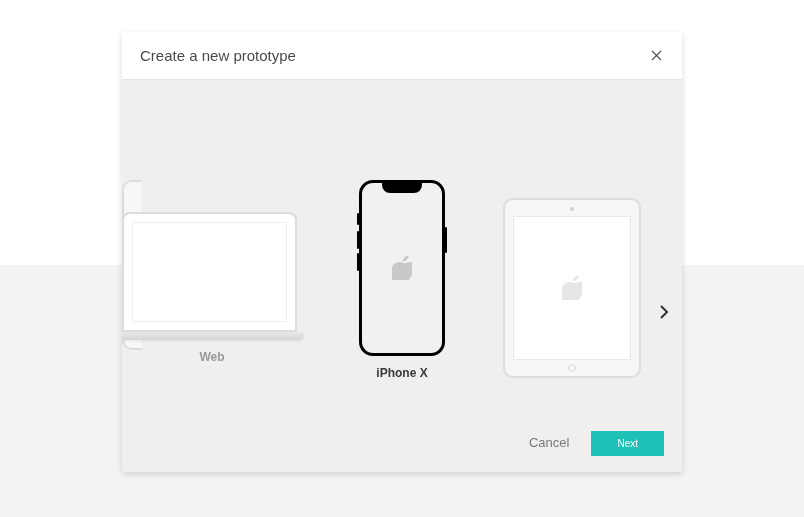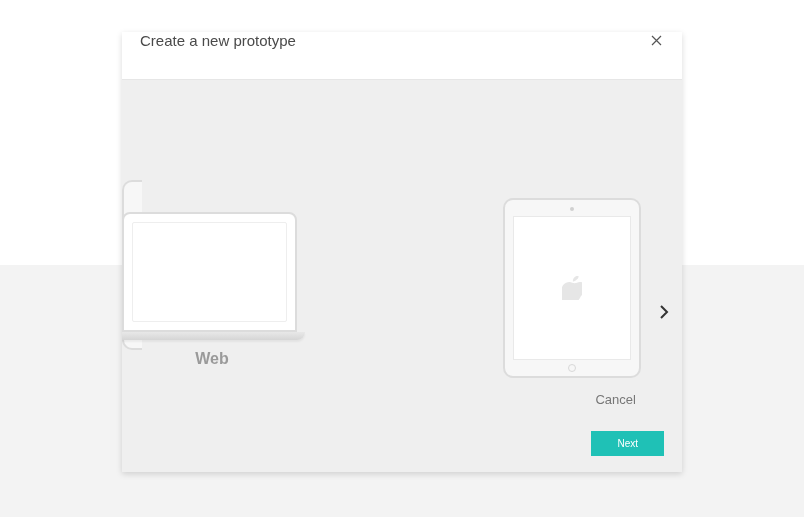--- a/index.html
+++ b/index.html
@@ -3,30 +3,30 @@
 <meta charset="utf-8">
 <style>
   * { box-sizing: border-box; margin: 0; padding: 0; }
   html, body { width: 804px; height: 517px; font-family: "Segoe UI", "Helvetica Neue", Arial, sans-serif; background: #fff; overflow: hidden; }
   .bg-split { position: absolute; left: 0; top: 265px; width: 804px; height: 252px; background: #f3f3f3; }
   .modal {
     position: absolute; left: 122px; top: 32px; width: 560px; height: 440px;
     background: #fff; box-shadow: 0 2px 6px rgba(0,0,0,0.15);
   }
   .modal-header {
-    height: 48px; padding: 0 18px; display: flex; justify-content: space-between;
+    height: 48px; padding: 0 18px; display: flex; align-items: center; justify-content: space-between;
     border-bottom: 1px solid #e6e6e6;
   }
   .modal-title { font-size: 15px; color: #4a4a4a; font-weight: 400; }
   .close-btn { width: 16px; height: 16px; color: #555; cursor: pointer; display:flex; align-items:center; justify-content:center; background:none; border:none; }
   .modal-body { position: relative; background: #efefef; height: 392px; }
   .section-title { position: absolute; left: 20px; top: 22px; font-size: 20px; color: #6b6b6b; font-weight: 400; }
   .carousel { position: absolute; left: 0; top: 100px; width: 560px; height: 230px; overflow: hidden; }
   .device-card { position: absolute; text-align: center; }
-  .device-card .label { font-size: 16px; color: #9a9a9a; margin-top: 10px; font-weight: 600; }
+  .device-card .label { font-size: 12px; color: #9a9a9a; margin-top: 10px; font-weight: 600; }
   .device-card.selected .label { color: #3a3a3a; }
 
   
   .card-web { left: 0; top: 32px; width: 180px; }
   .laptop-screen { width: 175px; height: 120px; border: 2px solid #dcdcdc; border-radius: 8px 8px 0 0; background: #fff; position: relative; }
   .laptop-screen::after { content:""; position:absolute; left:8px; top:8px; right:8px; bottom:8px; border:1px solid #eee; border-radius:2px; }
   .laptop-base { width: 190px; height: 8px; background: linear-gradient(#e8e8e8,#d5d5d5); border-radius: 0 0 10px 10px; margin-left: -7px; box-shadow: 0 2px 2px rgba(0,0,0,0.05); }
 
   
   .card-iphone { left: 235px; top: 0; width: 90px; }
@@ -49,21 +49,21 @@
 
   
   .card-next { left: 550px; top: 30px; width: 20px; height: 170px; border: 2px solid #dcdcdc; border-right:none; border-radius: 10px 0 0 10px; background: #f7f7f7; }
 
   
   .arrow { position: absolute; top: 220px; width: 24px; height: 24px; display:flex; align-items:center; justify-content:center; cursor:pointer; color:#333; background:none; border:none; }
   .arrow-left { left: 6px; }
   .arrow-right { right: 6px; }
 
   
-  .footer { position: absolute; right: 18px; bottom: 16px; display: flex; align-items: flex-start; gap: 18px; flex-direction: column; }
+  .footer { position: absolute; right: 18px; bottom: 16px; display: flex; align-items: flex-end; gap: 18px; }
   .btn-cancel { background: none; border: none; color: #777; font-size: 13px; cursor: pointer; padding: 6px 4px; }
   .btn-next { background: #1fc1b6; color: #fff; border: none; font-size: 10px; padding: 7px 26px; cursor: pointer; }
 </style>
 </head>
 <body>
 
 <div class="bg-split"></div>
 
 <div class="modal">
 
@@ -90,20 +90,33 @@
     </button>
 
     <div class="carousel">
 
       <div class="device-card card-web">
         <div class="laptop-screen"></div>
         <div class="laptop-base"></div>
         <div class="label">Web</div>
       </div>
 
+      <div class="device-card card-iphone selected">
+        <div class="iphone-frame">
+          <div class="iphone-notch"></div>
+          <span class="iphone-btn b1"></span>
+          <span class="iphone-btn b2"></span>
+          <span class="iphone-btn b3"></span>
+          <span class="iphone-btn b4"></span>
+          <svg class="apple" width="20" height="24" viewBox="0 0 170 200">
+              <path fill="currentColor" d="M128 26c-9 11-23 19-35 18-2-13 5-27 13-35C115 0 130-3 141 0c1 12-4 19-13 26zm35 138c-6 14-9 20-17 32-11 17-27 38-46 38-17 0-22-11-45-11s-29 11-46 11c-19 0-33-19-44-36C-8 160-13 105 10 75c13-17 34-27 53-27 18 0 30 11 45 11 14 0 23-11 45-11 17 0 35 9 47 25-41 22-34 81 13 91z"></path>
+            </svg>
+        </div>
+        <div class="label">iPhone X</div>
+      </div>
 
       <div class="device-card card-ipad">
         <div class="ipad-frame">
           <div class="ipad-cam"></div>
           <div class="ipad-screen"></div>
           <svg class="apple" width="20" height="24" viewBox="0 0 170 200">
               <path fill="currentColor" d="M128 26c-9 11-23 19-35 18-2-13 5-27 13-35C115 0 130-3 141 0c1 12-4 19-13 26zm35 138c-6 14-9 20-17 32-11 17-27 38-46 38-17 0-22-11-45-11s-29 11-46 11c-19 0-33-19-44-36C-8 160-13 105 10 75c13-17 34-27 53-27 18 0 30 11 45 11 14 0 23-11 45-11 17 0 35 9 47 25-41 22-34 81 13 91z"></path>
             </svg>
           <div class="ipad-home"></div>
         </div>

